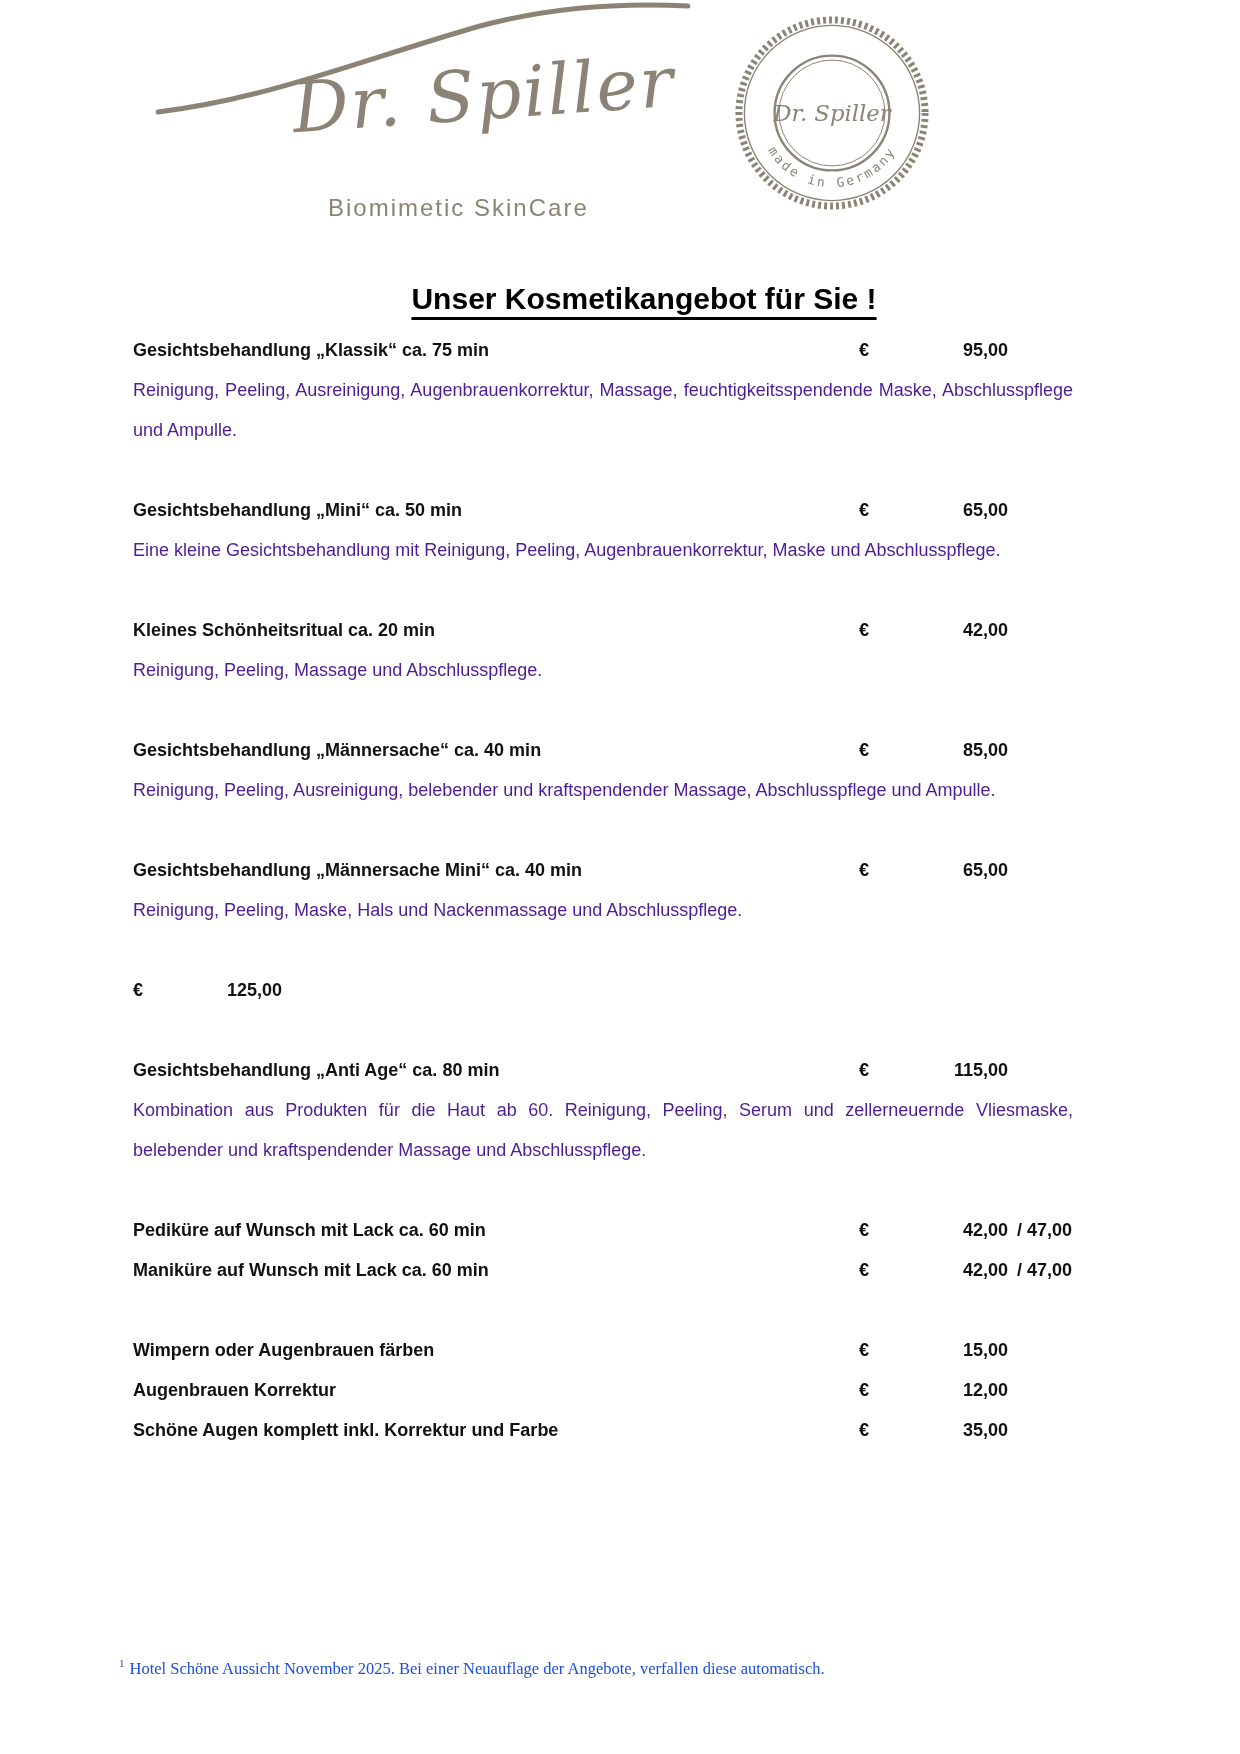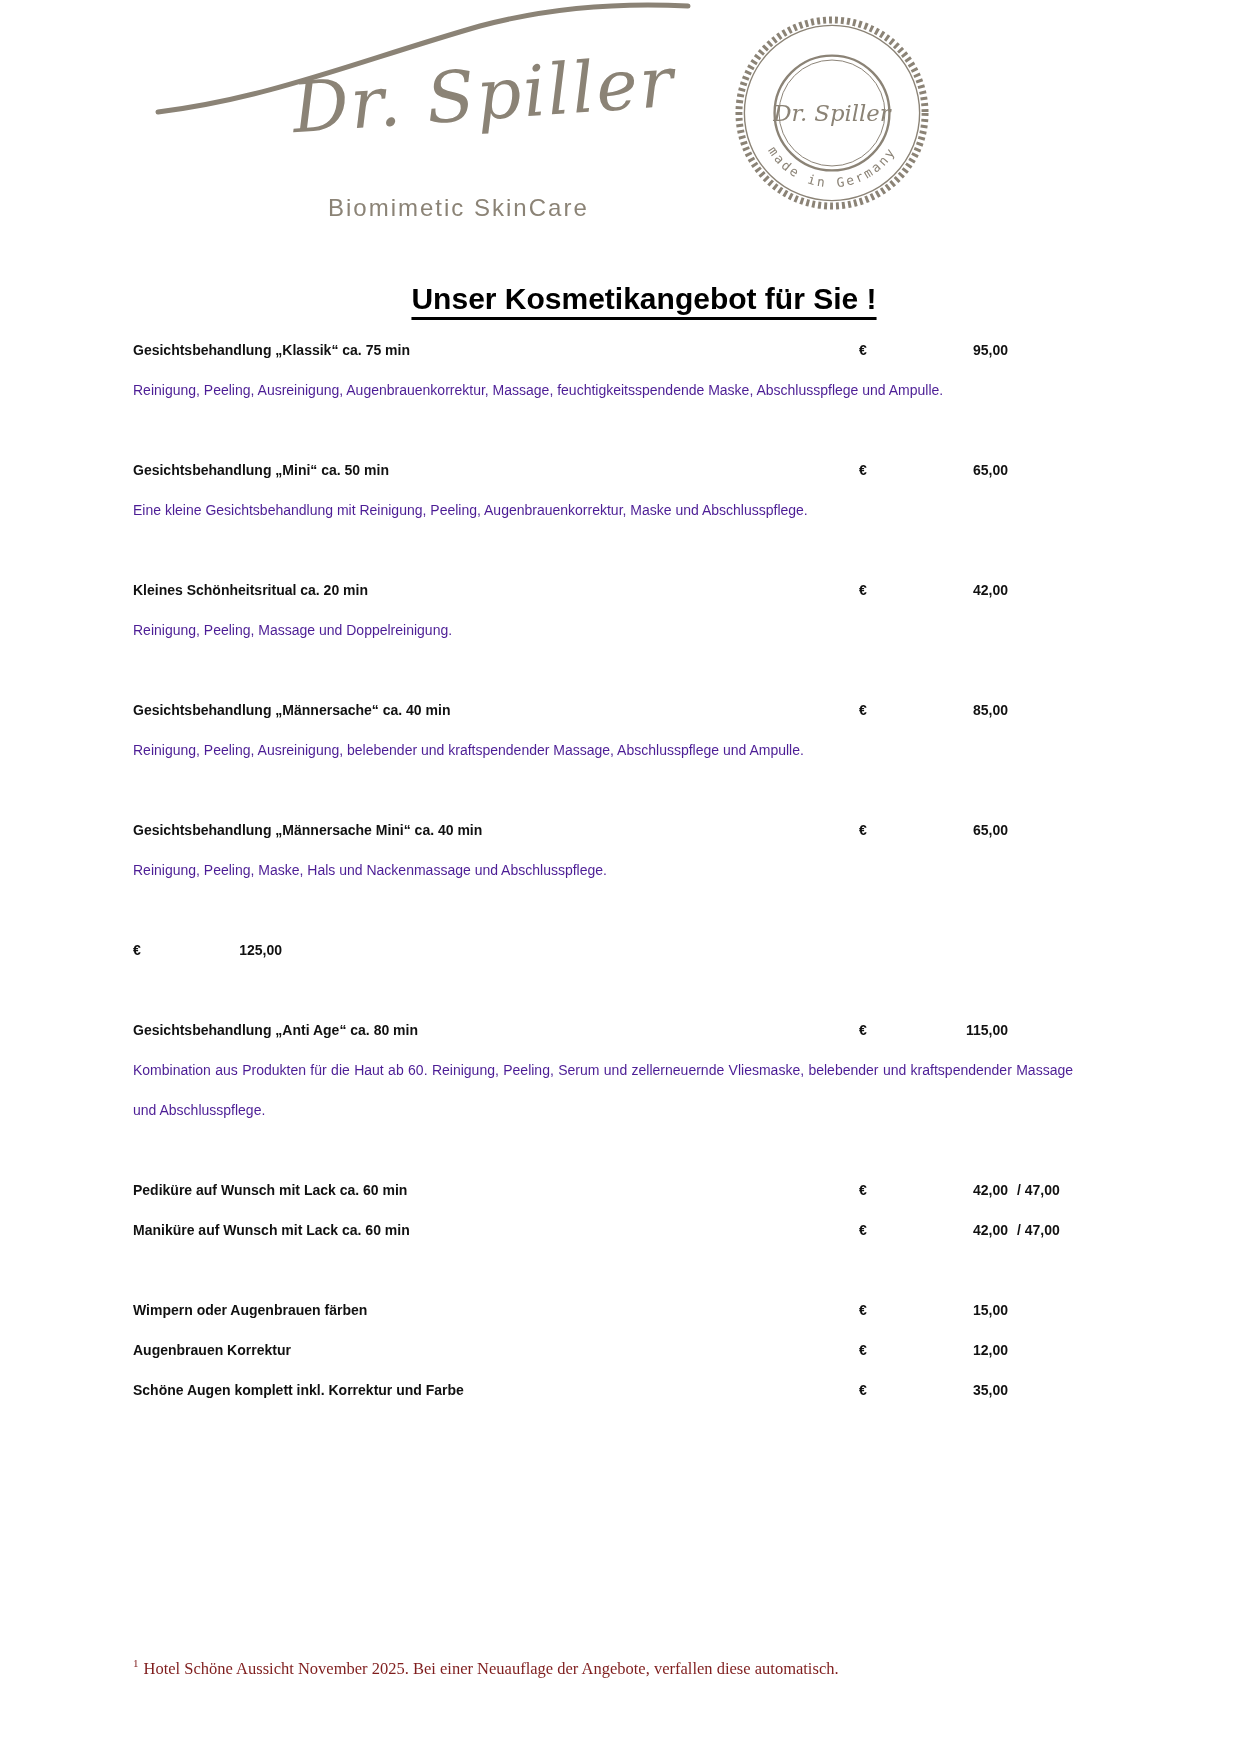--- a/index.html
+++ b/index.html
@@ -28,33 +28,33 @@
   .seal-center { font-family:"DejaVu Serif",serif; font-style:italic;
                  font-size:23px; fill:var(--brand); }
   
   .title {
     position:absolute; top:282px; left:0; width:1240px; text-align:center;
     font-size:30px; font-weight:bold; color:#000;
     text-decoration:underline; text-decoration-thickness:3px; text-underline-offset:8px;padding-left:48px;
   }
   
   .menu { position:absolute; left:133px; top:330px; width:940px;
-          font-size:14px; line-height:40px; }
+          font-size:18px; line-height:40px; }
   .service { margin-bottom:40px; }
   .extra-group { margin-bottom:40px; }
   .row { display:flex; align-items:baseline; }
   .row .name   { width:726px; font-weight:bold; white-space:nowrap; }
   .row .euro   { width:30px;  font-weight:bold; }
   .row .price  { width:119px; text-align:right; font-weight:bold; }
   .row .price2 { font-weight:bold; white-space:nowrap; margin-left:9px; }
   .desc { text-align:justify; hyphens:manual; color:#4c1d95; }
   
   .footnote {
-    position:absolute; left:133px; top:1657px;
-    font-family:"Liberation Serif","DejaVu Serif",serif; font-size:16.5px; color:#7f1d1d;
+    position:absolute; left:119px; top:1657px;
+    font-family:"Liberation Serif","DejaVu Serif",serif; font-size:16.5px; color:#1d4ed8;
   }
   .footnote sup { font-size:11px; margin-right:5px; }
 </style>
 </head>
 <body>
 
 <div class="page">
 
   <header>
     <svg class="swoosh" viewBox="0 0 560 118" aria-hidden="true">
@@ -104,21 +104,21 @@
   </div>
 <p class="desc">Eine kleine Gesichtsbehandlung mit Reinigung, Peeling, Augenbrauenkorrektur, Maske und Abschlusspflege.</p>
       </section>
       <section class="service">
   <div class="row">
     <span class="name">Kleines Schönheitsritual ca. 20 min</span>
     <span class="euro">€</span>
     <span class="price">42,00</span>
     <span class="price2"></span>
   </div>
-<p class="desc">Reinigung, Peeling, Massage und Doppelreinigung.</p>
+<p class="desc">Reinigung, Peeling, Massage und Abschlusspflege.</p>
       </section>
       <section class="service">
   <div class="row">
     <span class="name">Gesichtsbehandlung „Männersache“ ca. 40 min</span>
     <span class="euro">€</span>
     <span class="price">85,00</span>
     <span class="price2"></span>
   </div>
 <p class="desc">Reinigung, Peeling, Ausreinigung, belebender und kraftspendender Massage, Abschluss­pflege und Ampulle.</p>
       </section>

